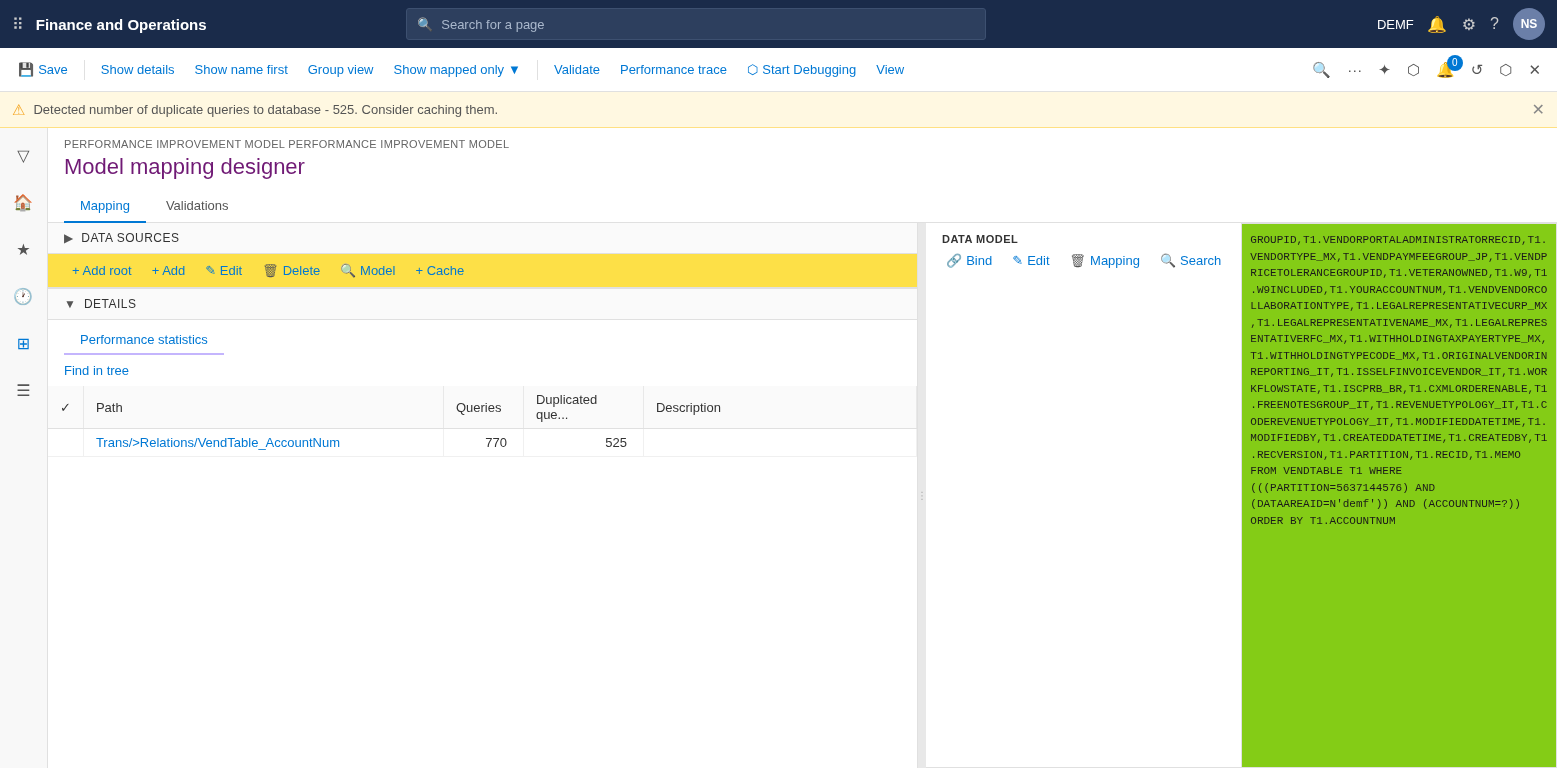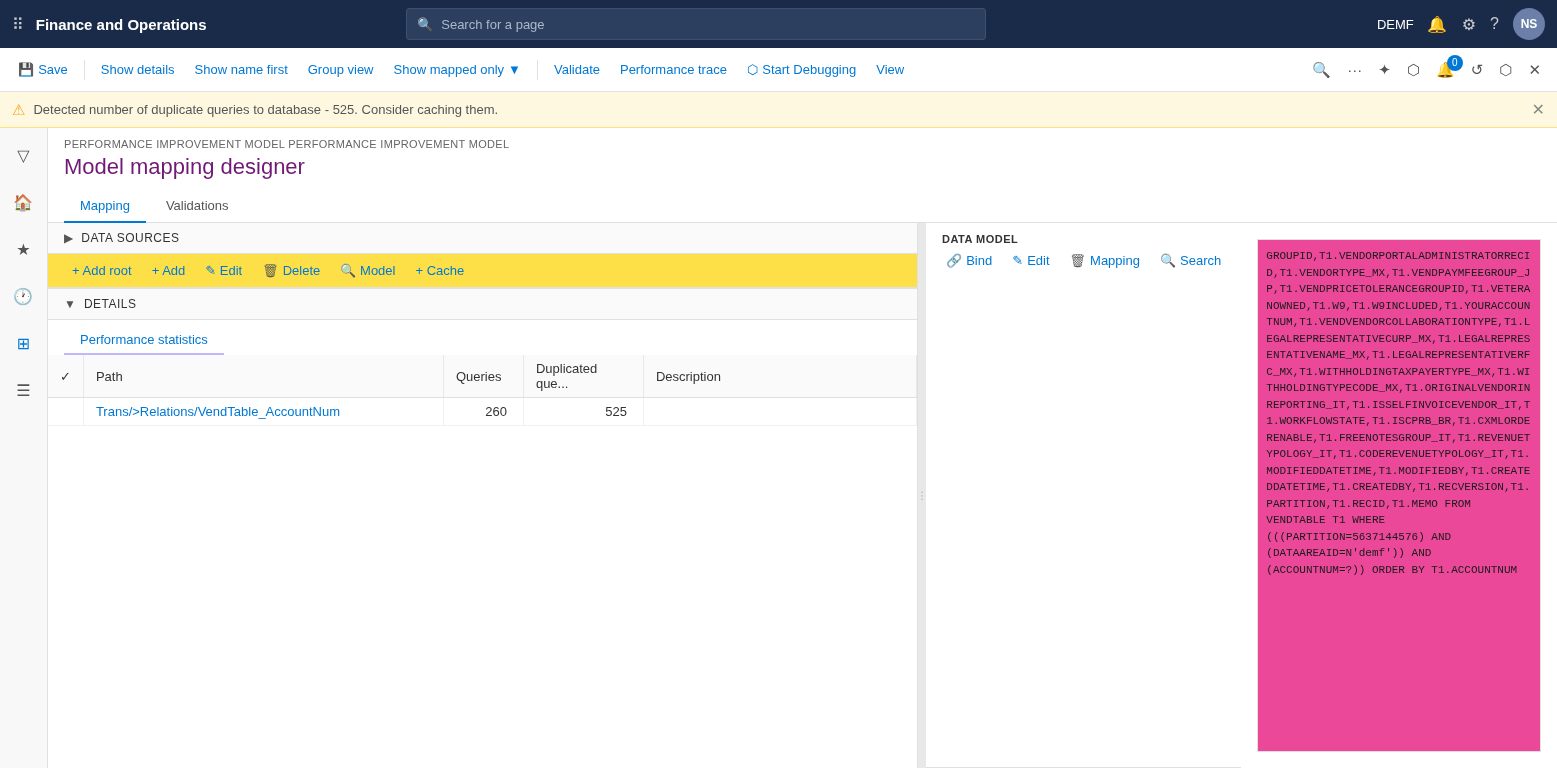--- a/index.html
+++ b/index.html
@@ -302,23 +302,23 @@
 
     
     .sql-area {
       flex: 1;
       overflow: auto;
       padding: 8px;
       font-size: 11px;
       font-family: 'Consolas', 'Courier New', monospace;
       line-height: 1.5;
       color: #1a1a1a;
-      background: #ec4899;
+      background: #84cc16;
       border: 1px solid #e0e0e0;
-      margin: 16px;
+      margin: 0;
       white-space: pre-wrap;
       word-wrap: break-word;
     }
   </style>
 </head>
 <body>
 
 <div class="topbar">
   <span class="topbar-grid-icon">⠿</span>
   <span class="topbar-title">Finance and Operations</span>
@@ -453,37 +453,38 @@
 
         <div class="details-section">
           <div class="details-header">
             <span class="section-chevron">▼</span>
             <span class="section-title">DETAILS</span>
           </div>
           <div class="details-content">
             <div style="padding: 0 16px;">
               <span class="perf-stats-tab">Performance statistics</span>
             </div>
+            <div class="find-in-tree">Find in tree</div>
             <table class="data-table">
               <thead>
                 <tr>
                   <th class="check-col">✓</th>
                   <th class="path-col">Path</th>
                   <th class="queries-col">Queries</th>
                   <th class="dup-col">Duplicated que...</th>
                   <th class="desc-col">Description</th>
                 </tr>
               </thead>
               <tbody>
                 <tr>
                   <td class="check-col"></td>
                   <td class="path-col">
                     <a class="cell-link">Trans/&gt;Relations/VendTable_AccountNum</a>
                   </td>
-                  <td class="num-cell">260</td>
+                  <td class="num-cell">770</td>
                   <td class="num-cell">525</td>
                   <td class="desc-col"></td>
                 </tr>
               </tbody>
             </table>
           </div>
         </div>
       </div>
 
       <div class="divider-handle">⋮</div>

